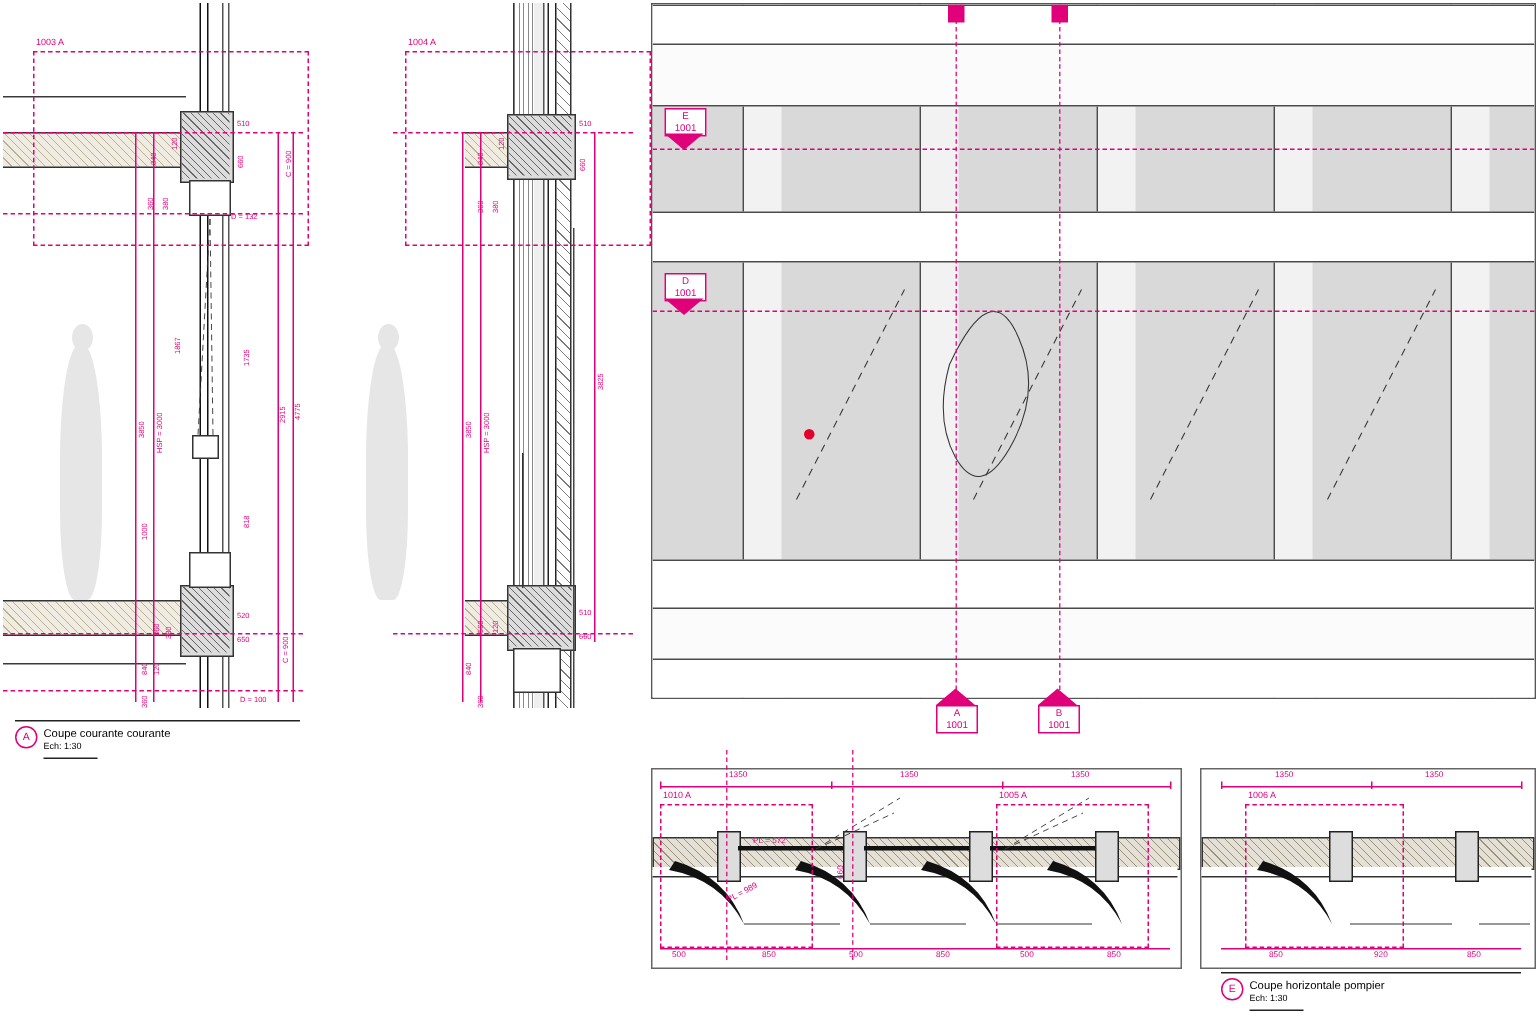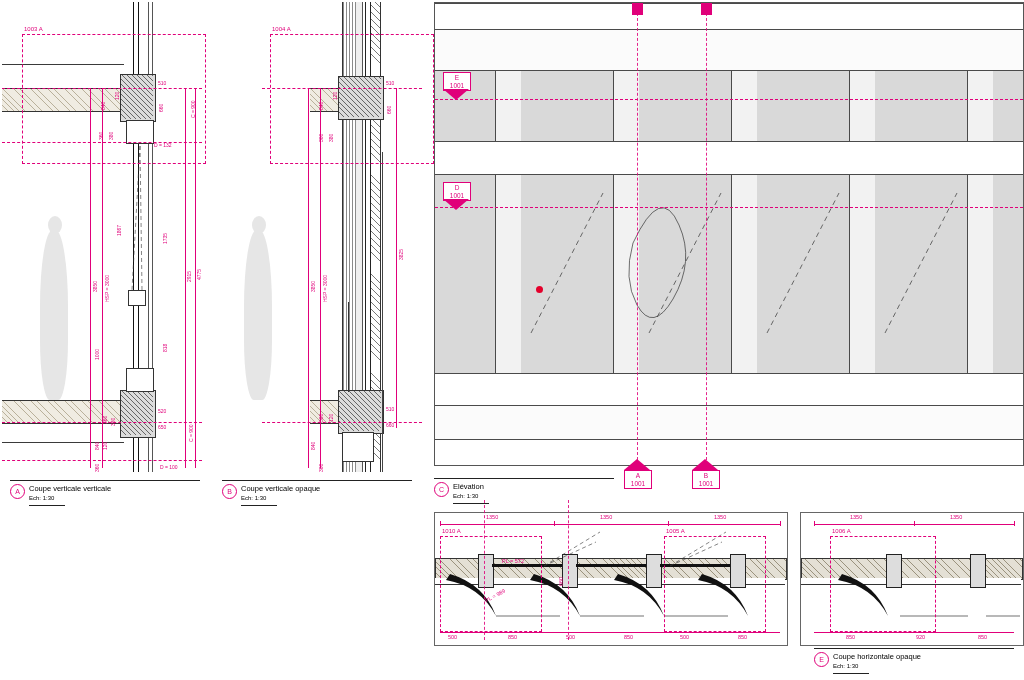--- a/index.html
+++ b/index.html
@@ -139,21 +139,21 @@
 
     <div class="mg-v" style="left:88px;top:86px;height:380px;"></div>
     <div class="mg-v" style="left:100px;top:86px;height:380px;"></div>
     <div class="mg-v" style="left:183px;top:86px;height:380px;"></div>
     <div class="mg-v" style="left:193px;top:86px;height:380px;"></div>
   </div>
 
   <div class="titleblk" style="left:10px;top:480px;width:190px;height:34px;">
     <div class="tline"></div>
     <div class="circ">A</div>
-    <div class="tname">Coupe verticale verticale</div>
+    <div class="tname">Coupe courante courante</div>
     <div class="tech">Ech: 1:30</div>
     <div class="tunder"></div>
   </div>
 
   <div class="panelB">
 
     <div class="personsil abs" style="left:22px;top:228px;width:28px;height:170px;"></div>
     <div class="personsil abs" style="left:30px;top:214px;width:14px;height:18px;border-radius:50%;"></div>
 
     <div class="floorslab abs" style="left:88px;top:86px;width:30px;height:22px;"></div>
@@ -196,27 +196,20 @@
     <div class="lblm abs vert" style="left:96px;top:420px;">560</div>
     <div class="lblm abs vert" style="left:88px;top:448px;">840</div>
     <div class="lblm abs vert" style="left:106px;top:420px;">120</div>
     <div class="lblm abs vert" style="left:96px;top:470px;">360</div>
 
     <div class="mg-v" style="left:86px;top:86px;height:380px;"></div>
     <div class="mg-v" style="left:98px;top:86px;height:380px;"></div>
     <div class="mg-v" style="left:174px;top:86px;height:340px;"></div>
   </div>
 
-  <div class="titleblk" style="left:222px;top:480px;width:190px;height:34px;">
-    <div class="tline"></div>
-    <div class="circ">B</div>
-    <div class="tname">Coupe verticale opaque</div>
-    <div class="tech">Ech: 1:30</div>
-    <div class="tunder"></div>
-  </div>
 
   <div id="elev">
 
     <div class="glass" style="left:0px;width:60px;"></div>
     <div class="mull hatch45" style="left:60px;width:26px;background:#f2f2f2;"></div>
     <div class="glass" style="left:86px;width:92px;"></div>
     <div class="mull hatch45" style="left:178px;width:26px;background:#f2f2f2;"></div>
     <div class="glass" style="left:204px;width:92px;"></div>
     <div class="mull hatch45" style="left:296px;width:26px;background:#f2f2f2;"></div>
     <div class="glass" style="left:322px;width:92px;"></div>
@@ -272,27 +265,20 @@
     </div>
   </div>
   <div class="secmark" style="left:692px;top:470px;">
     <div class="arrow-d" style="top:-11px;border-top:none;border-bottom:11px solid #e0007a;"></div>
     <div class="tagbox">
       <div class="t1">B</div>
       <div class="t2">1001</div>
     </div>
   </div>
 
-  <div class="titleblk" style="left:434px;top:478px;width:180px;height:34px;">
-    <div class="tline"></div>
-    <div class="circ">C</div>
-    <div class="tname">Elévation</div>
-    <div class="tech">Ech: 1:30</div>
-    <div class="tunder"></div>
-  </div>
 
   <div class="hpanelD">
 
     <div class="abs" style="left:0px;top:0px;width:352px;height:132px;border:1px solid #666;background:#fff;"></div>
 
     <div class="hwall abs" style="left:1px;top:46px;width:350px;height:20px;"></div>
     <div class="abs" style="left:1px;top:66px;width:350px;height:6px;background:#fff;border-bottom:1px solid #333;"></div>
 
     <div class="abs" style="left:44px;top:42px;width:14px;height:32px;background:#ddd;border:1px solid #222;"></div>
     <div class="abs" style="left:128px;top:42px;width:14px;height:32px;background:#ddd;border:1px solid #222;"></div>
@@ -379,18 +365,18 @@
 
     <div class="dimline" style="left:14px;top:120px;width:200px;"></div>
     <div class="dimtxt" style="left:46px;top:122px;">850</div>
     <div class="dimtxt" style="left:116px;top:122px;">920</div>
     <div class="dimtxt" style="left:178px;top:122px;">850</div>
   </div>
 
   <div class="titleblk" style="left:814px;top:648px;width:200px;height:30px;">
     <div class="tline"></div>
     <div class="circ">E</div>
-    <div class="tname">Coupe horizontale opaque</div>
+    <div class="tname">Coupe horizontale pompier</div>
     <div class="tech">Ech: 1:30</div>
     <div class="tunder"></div>
   </div>
 
 </div>
 
 </body></html>

